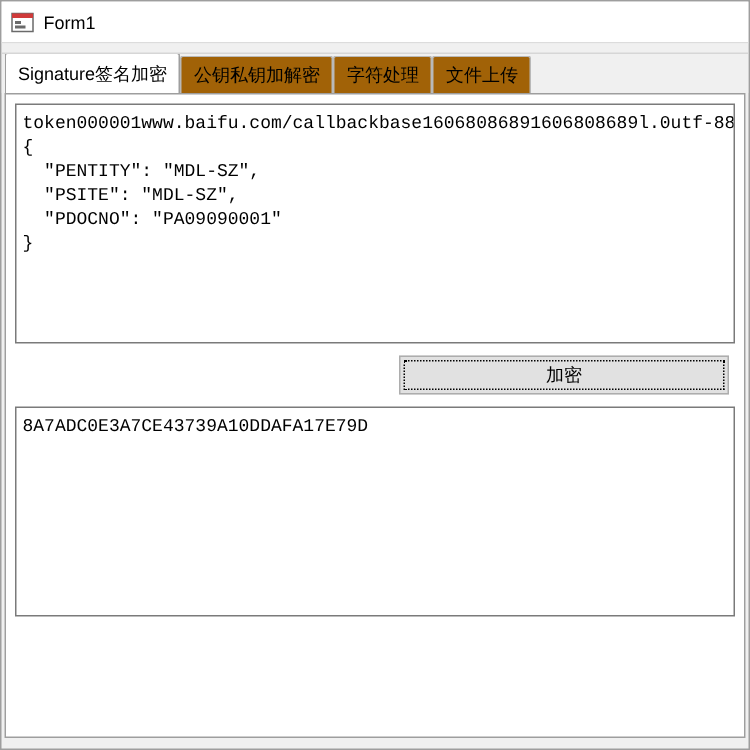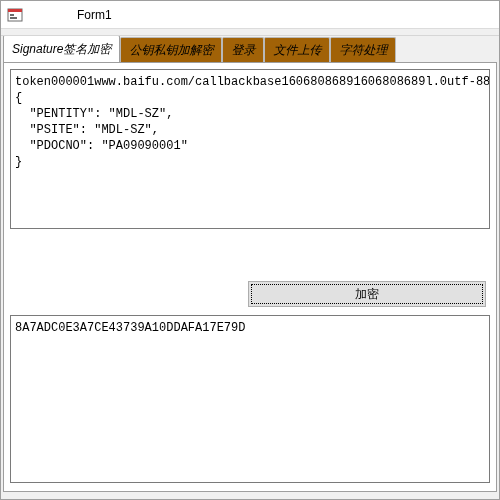--- a/index.html
+++ b/index.html
@@ -1,29 +1,29 @@
 <!DOCTYPE html>
 <html><head>
 <meta charset="utf-8">
 <style>
   html,body{margin:0;padding:0;font-family:"Microsoft YaHei","SimSun",Tahoma,sans-serif;font-size:12px;background:#f0f0f0;}
   .window{width:500px;height:500px;background:#f0f0f0;border:1px solid #9e9e9e;box-sizing:border-box;overflow:hidden;position:relative;}
-  .titlebar{height:28px;background:#fff;border-bottom:1px solid #dcdcdc;display:flex;align-items:center;padding:0 6px;box-sizing:border-box;gap:48px;}
+  .titlebar{height:28px;background:#fff;border-bottom:1px solid #dcdcdc;display:flex;align-items:center;padding:0 6px;box-sizing:border-box;}
   .titlebar .app-icon{width:16px;height:16px;margin-right:6px;display:flex;align-items:center;justify-content:center;}
   .titlebar .title{color:#000;font-size:12px;}
   .divider{height:6px;background:#f0f0f0;border-bottom:1px solid #d6d6d6;}
-  .tabs{display:flex;align-items:flex-end;padding:0 4px 0 2px;box-sizing:border-box;height:26px;background:#f0f0f0;overflow:hidden;white-space:nowrap;font-style:italic;}
+  .tabs{display:flex;align-items:flex-end;padding:0 4px 0 2px;box-sizing:border-box;height:26px;background:#f0f0f0;overflow:hidden;white-space:nowrap;}
   .tab{padding:4px 8px;border:1px solid #b9b9b9;border-bottom:none;background:#a16207;color:#000;margin-right:0;position:relative;top:1px;border-top-left-radius:2px;border-top-right-radius:2px;cursor:default;}
   .tab.active{background:#fff;top:0;padding-top:5px;z-index:2;border-color:#9e9e9e;}
   .tab-page{border:1px solid #9e9e9e;background:#fff;margin:0 2px;height:430px;box-sizing:border-box;padding:6px 6px;display:flex;flex-direction:column;gap:8px;overflow:hidden;}
   .textarea{width:100%;border:1px solid #7a7a7a;background:#fff;font-family:"SimSun","Courier New",monospace;font-size:12px;line-height:16px;padding:4px 4px;box-sizing:border-box;color:#000;resize:none;white-space:pre;overflow:hidden;}
   #input-area{height:160px;}
-  #output-area{height:168px;}
+  #output-area{height:140px;}
   .btn-row{display:flex;justify-content:flex-end;padding-right:4px;}
-  button.action{width:238px;height:26px;background:#e1e1e1;border:1px solid #adadad;outline:1px dotted #000;outline-offset:-4px;cursor:default;font-family:inherit;font-size:12px;margin-top:44px;}
+  button.action{width:220px;height:26px;background:#e1e1e1;border:1px solid #adadad;outline:1px dotted #000;outline-offset:-4px;cursor:default;font-family:inherit;font-size:12px;}
   
   .app-icon svg{display:block;}
 </style>
 </head>
 <body>
 
 <div class="window">
   <div class="titlebar">
     <span class="app-icon">
       <svg width="16" height="16" viewBox="0 0 16 16">
@@ -33,23 +33,22 @@
         <rect x="3" y="10" width="7" height="2" fill="#6a6a6a"></rect>
       </svg>
     </span>
     <span class="title">Form1</span>
   </div>
   <div class="divider"></div>
 
   <div class="tabs">
     <div class="tab active"><span>Signature签名加密</span></div>
     <div class="tab"><span>公钥私钥加解密</span></div>
-    <div class="tab"><span>登录</span></div>
+    <div class="tab"><span>字符处理</span></div>
     <div class="tab"><span>文件上传</span></div>
-    <div class="tab"><span>字符处理</span></div>
   </div>
 
   <div class="tab-page">
     <textarea id="input-area" class="textarea" style="">token000001www.baifu.com/callbackbase16068086891606808689l.0utf-886BC46113E
 {
   "PENTITY": "MDL-SZ",
   "PSITE": "MDL-SZ",
   "PDOCNO": "PA09090001"
 }</textarea>
     <div class="btn-row">

